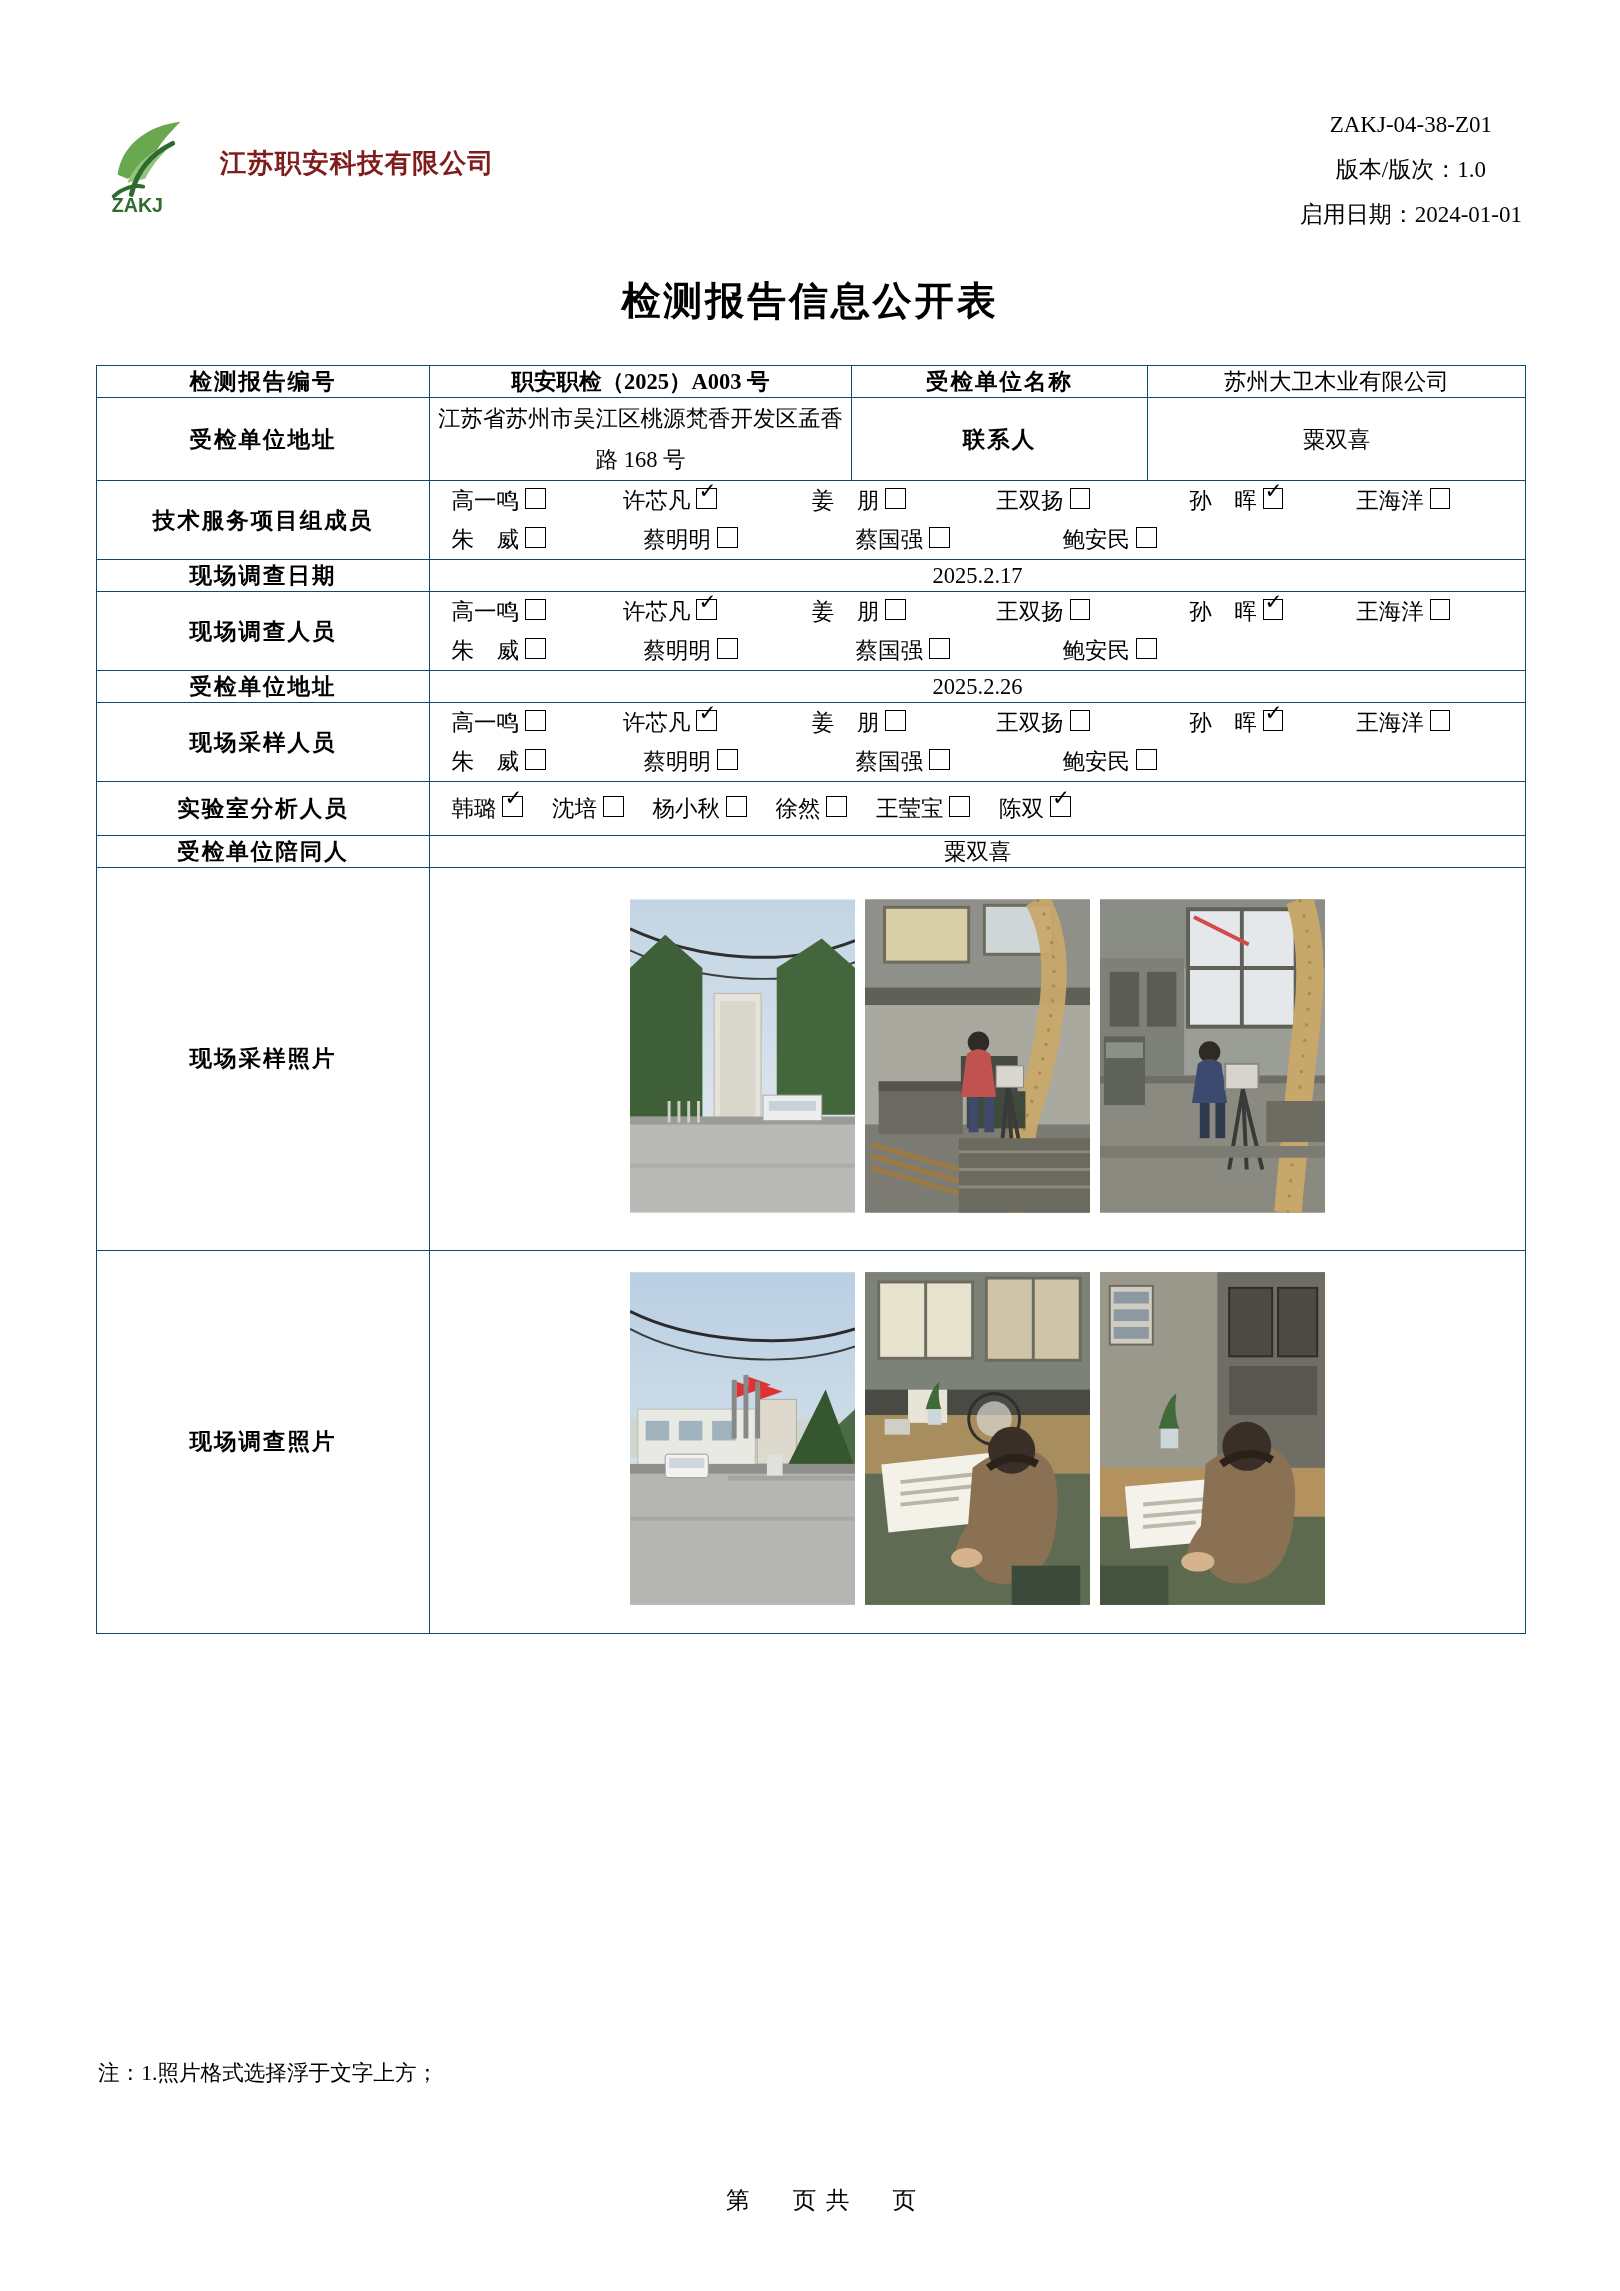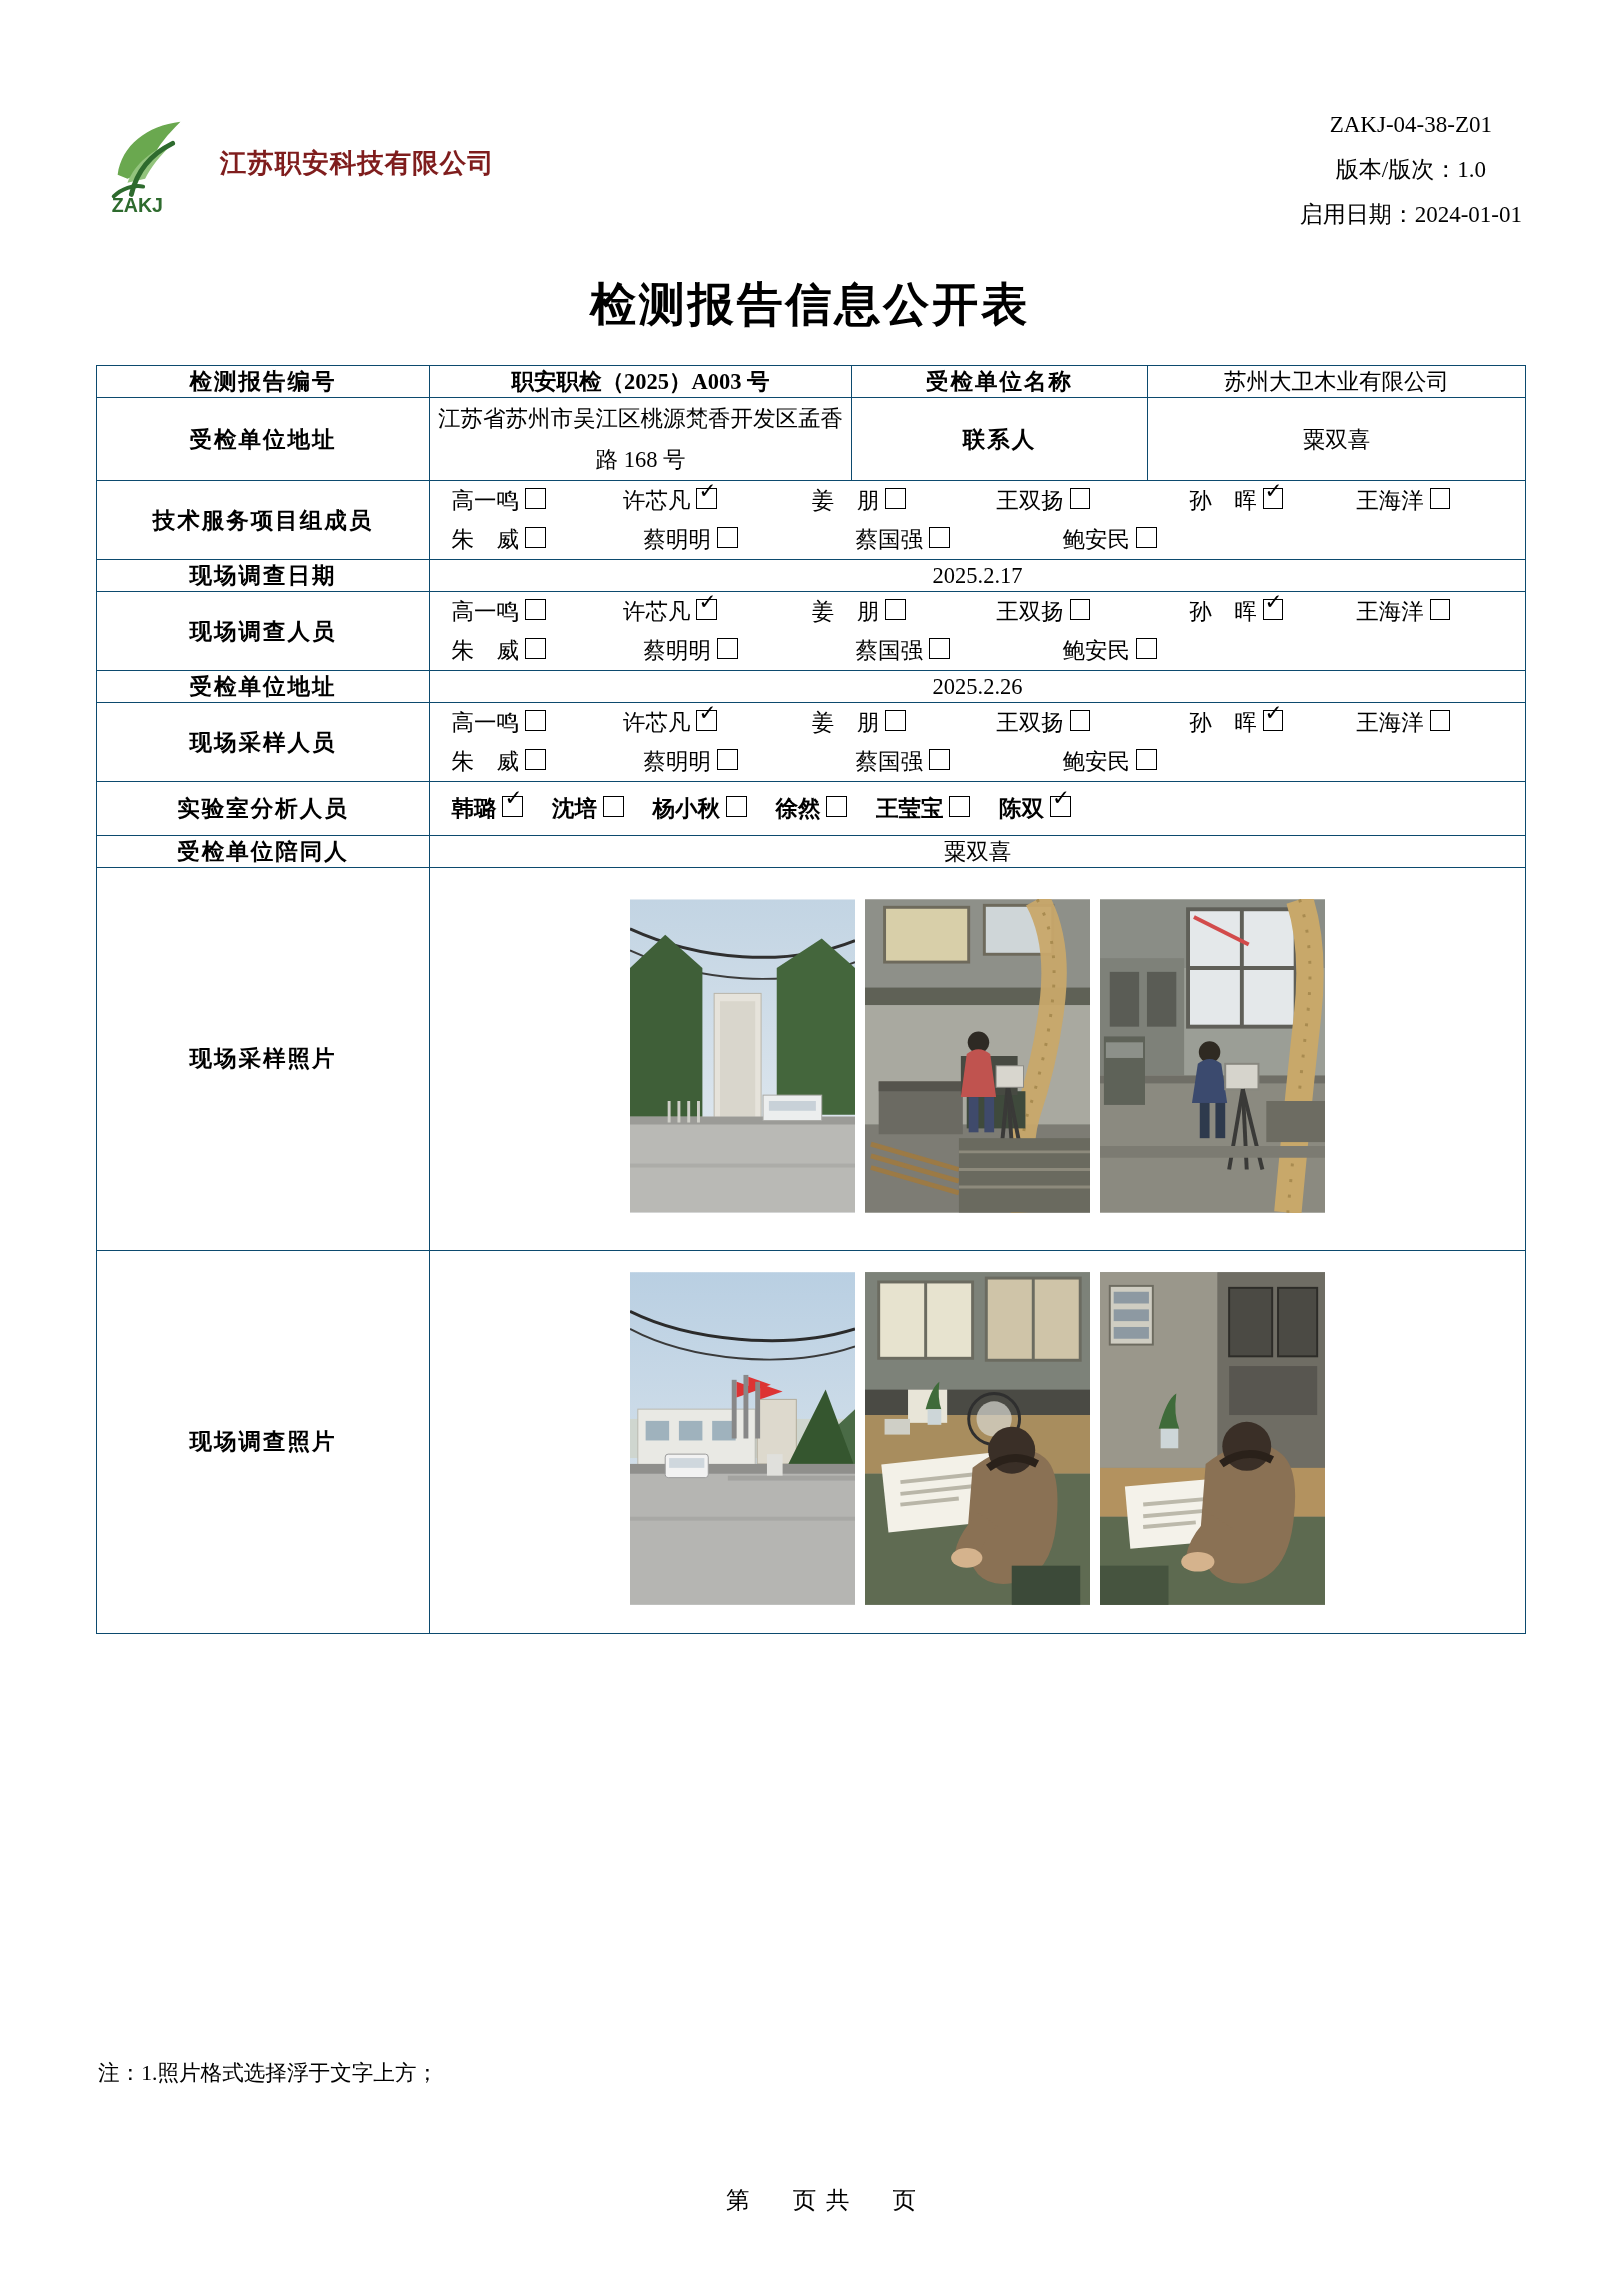--- a/index.html
+++ b/index.html
@@ -62,21 +62,21 @@
     font-family: "Liberation Serif", serif;
   }
 
   
   .doc-title {
     position: absolute;
     top: 274px;
     left: 0;
     width: 100%;
     text-align: center;
-    font-size: 46px;
+    font-size: 39px;
     font-weight: bold;
     letter-spacing: 2.9px;
   }
 
   
   table.main {
     position: absolute;
     top: 365px;
     left: 96px;
     width: 1429px;
@@ -144,21 +144,20 @@
     line-height: 21.6px;
     font-family: "DejaVu Sans", sans-serif;
   }
 
   .lab-row {
     display: flex;
     align-items: center;
     padding: 8.8px 0 8.8px 21.6px;
     line-height: 35px;
     flex-wrap: wrap;
-    font-weight: bold;
   }
   .lab-item {
     margin-right: 29px;
     white-space: nowrap;
   }
 
   
   .photo-cell {
     height: 382px;
     padding: 9.8px;

